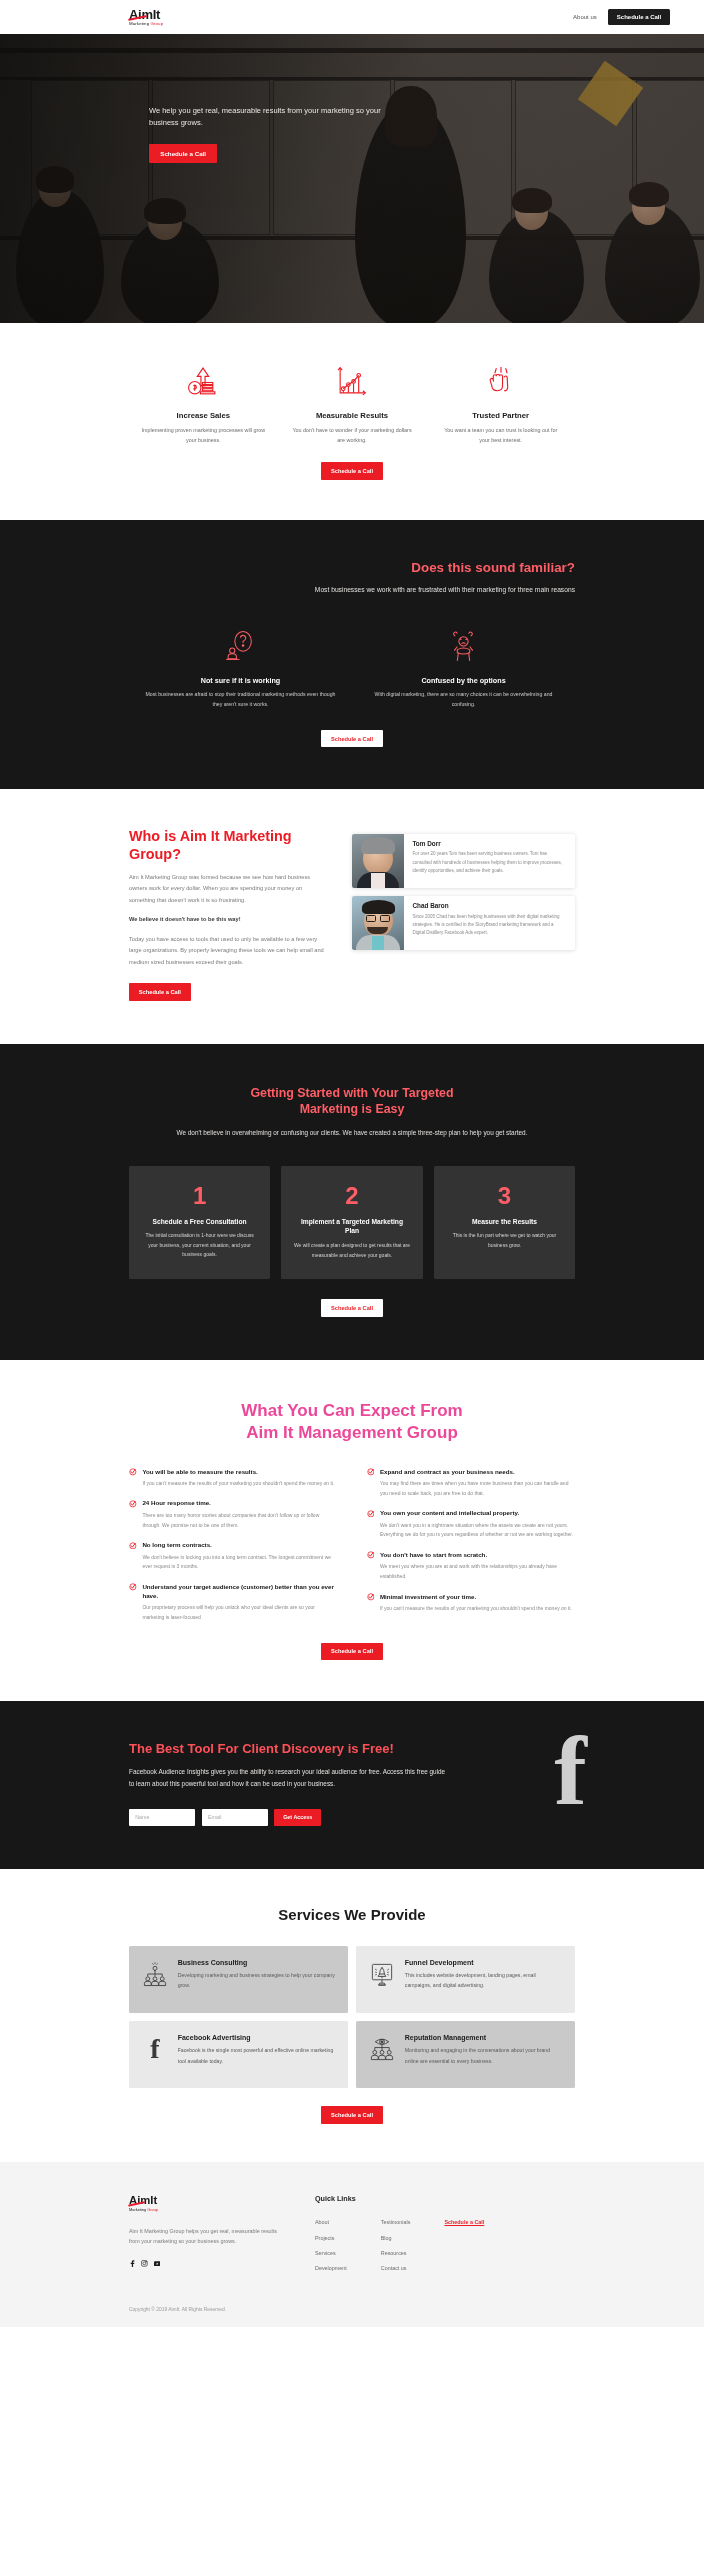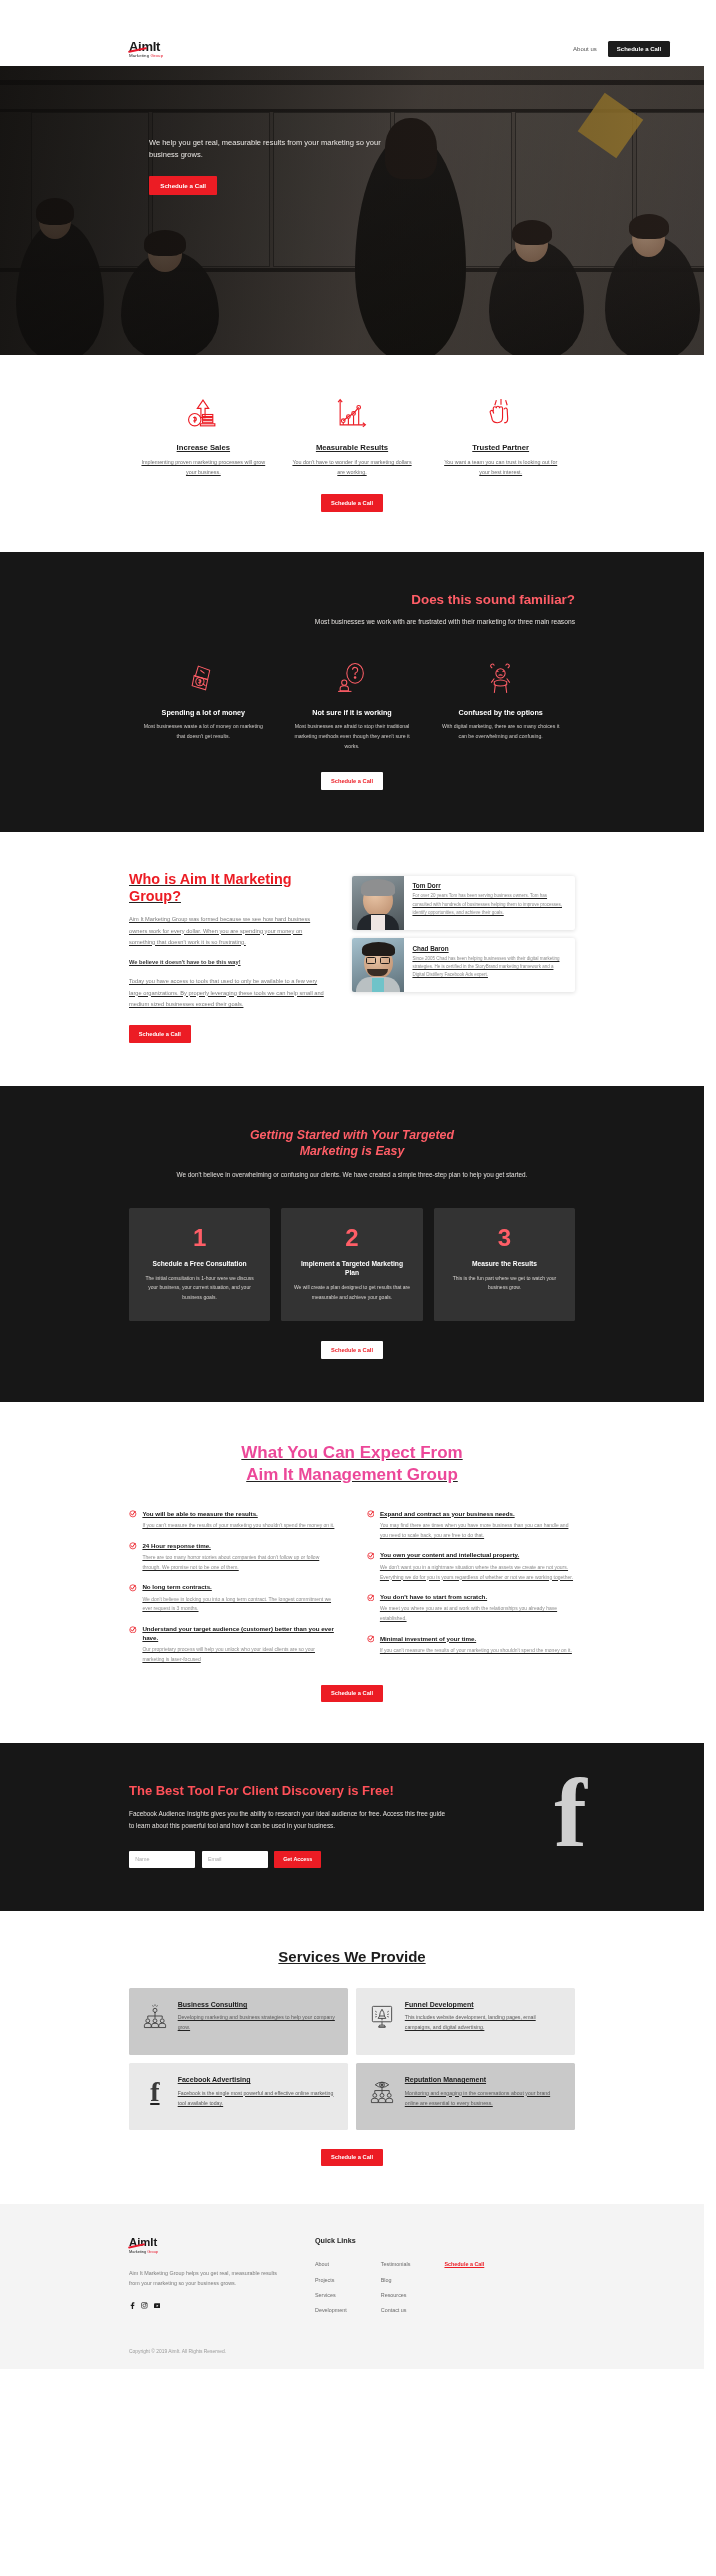--- a/index.html
+++ b/index.html
@@ -3,21 +3,21 @@
 <meta charset="utf-8">
 <style>
   * { box-sizing: border-box; margin: 0; padding: 0; }
   html, body {
     width: 716px;
     font-family: "Liberation Sans", sans-serif;
     background: #ffffff;
     color: #222;
     -webkit-font-smoothing: antialiased;
   }
-  .page { width: 704px; position: relative; overflow: hidden; margin-top: 32px; }
+  .page { width: 704px; position: relative; overflow: hidden; }
 
   
   .header {
     height: 34px;
     background: #fff;
     display: flex;
     align-items: center;
     justify-content: space-between;
     padding: 0 34px 0 129px;
     position: relative;
@@ -85,21 +85,21 @@
   }
   .btn-red-sm { padding: 5.7px 9.8px; font-size: 5.7px; }
   .btn-white {
     background: #fff; color: #ec1c24; font-size: 5.7px; font-weight: 700;
     padding: 5.7px 10.3px; border: none; border-radius: 1px; cursor: pointer;
     font-family: "Liberation Sans", sans-serif;
   }
 
   
   .sec { padding: 0 129px; }
-  .sec-white { background: #fff; text-decoration: underline; }
+  .sec-white { background: #fff; }
   .sec-dark { background: #171717; }
 
   .features { display: flex; gap: 0; padding-top: 37px; }
   .feature { flex: 1; text-align: center; padding: 0 12.4px; }
   .feature-icon { height: 44px; display: flex; align-items: center; justify-content: center; }
   .feature h3 { font-size: 7.7px; font-weight: 700; margin-top: 7.2px; color: #1c1c1c; }
   .feature p { font-size: 5.4px; color: #6d6d6d; line-height: 1.85; margin-top: 4.6px; }
   .center-cta { text-align: center; padding: 17.5px 0 0; }
 
   .pain-head { text-align: right; padding-top: 40px; }
@@ -125,21 +125,21 @@
   .bio-photo { width: 52px; flex: 0 0 52px; position: relative; overflow: hidden; }
   .bio-photo.a { background: linear-gradient(160deg,#8d9aa0,#4a5256); }
   .bio-photo.b { background: linear-gradient(160deg,#a6c2cf,#5d6f78); }
   .bio-face { position: absolute; border-radius: 50%; }
   .bio-text { padding: 6.7px 8.2px 6.7px 8.8px; }
   .bio-text h4 { font-size: 6.4px; font-weight: 700; color: #1c1c1c; }
   .bio-text p { font-size: 4.5px; color: #8a8a8a; line-height: 1.85; margin-top: 3.1px; }
 
   
   .steps-head { text-align: center; padding-top: 41px; }
-  .steps-head h2 { color: #ff5e67; font-size: 12.4px; font-weight: 700; line-height: 1.3; font-style: italic; }
+  .steps-head h2 { color: #ff5e67; font-size: 12.4px; font-weight: 700; line-height: 1.3; }
   .steps-head p { color: #e2dfdc; font-size: 6.4px; line-height: 1.75; margin-top: 10.3px; }
   .steps { display: flex; gap: 11.3px; padding-top: 28px; }
   .step { flex: 1; background: #333333; border-radius: 1.5px; padding: 17.5px 12.4px 18.5px; text-align: center; }
   .step-num { color: #ff5e67; font-size: 24px; font-weight: 700; line-height: 1; }
   .step h3 { color: #fff; font-size: 6.7px; font-weight: 700; margin-top: 8.8px; line-height: 1.45; }
   .step p { color: #d8d5d2; font-size: 5px; line-height: 1.9; margin-top: 5.2px; }
 
   
   .expect-head { text-align: center; padding-top: 40px; }
   .expect-head h2 { color: #ec4899; font-size: 17px; font-weight: 700; line-height: 1.32; }
@@ -320,33 +320,20 @@
 
   <div class="sec sec-dark" style="padding-bottom:42px;">
     <div class="pain-head">
       <h2>Does this sound familiar?</h2>
       <p>Most businesses we work with are frustrated with their marketing for three main reasons</p>
     </div>
     <div class="pains">
       <div class="pain">
         <div class="pain-icon">
           <svg width="33" height="33" viewBox="0 0 64 64" fill="none" stroke="#ff5e67" stroke-width="2">
-            <path d="M22 8 L44 16 L40 34 L16 28 Z"></path>
-            <path d="M14 26 L40 34 L36 54 L10 46 Z"></path>
-            <circle cx="25" cy="38" r="8"></circle>
-            <path d="M25 33 v11 M22 35 q5 -1 5 2 q0 4 -5 3"></path>
-            <path d="M26 16 l8 6 M30 42 l6 4"></path>
-          </svg>
-        </div>
-        <h3>Spending a lot of money</h3>
-        <p>Most businesses waste a lot of money on marketing that doesn't get results.</p>
-      </div>
-      <div class="pain">
-        <div class="pain-icon">
-          <svg width="33" height="33" viewBox="0 0 64 64" fill="none" stroke="#ff5e67" stroke-width="2">
             <ellipse cx="37" cy="22" rx="16" ry="19"></ellipse>
             <path d="M32 15 a5 5 0 0110 1 q0 4 -5 6 v3"></path>
             <circle cx="37" cy="30" r="1.6" fill="#ff5e67"></circle>
             <circle cx="16" cy="40" r="5"></circle>
             <path d="M8 56 v-5 q0 -5 8 -5 q8 0 8 5 v5 Z"></path>
             <path d="M4 57 h26"></path>
           </svg>
         </div>
         <h3>Not sure if it is working</h3>
         <p>Most businesses are afraid to stop their traditional marketing methods even though they aren't sure it works.</p>

